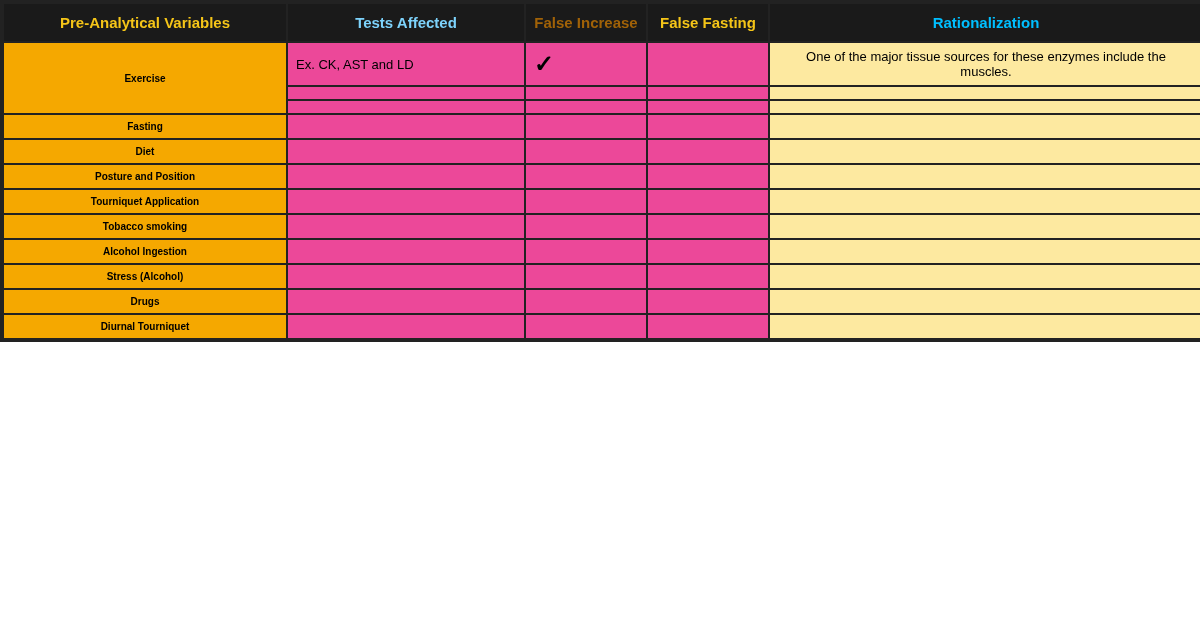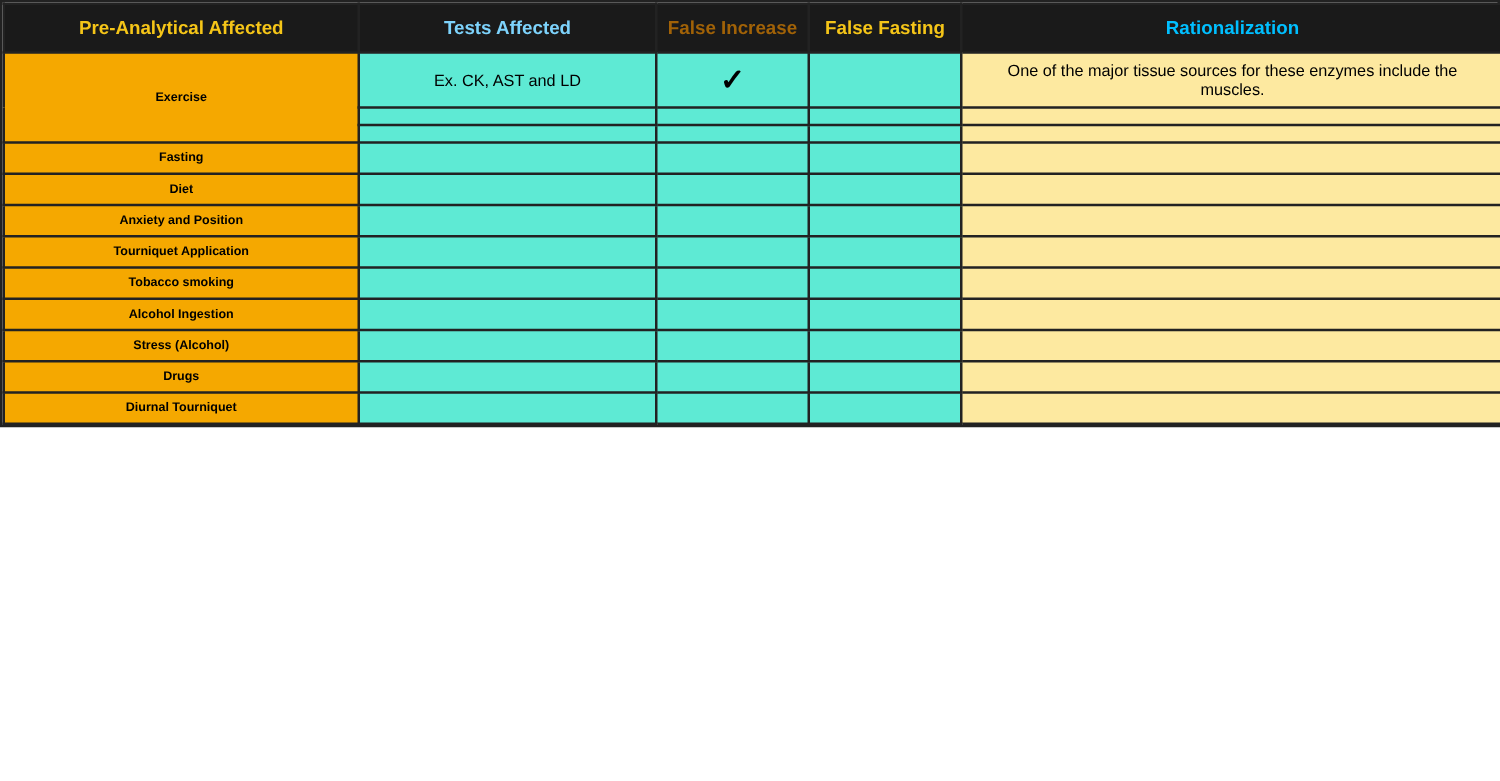--- a/index.html
+++ b/index.html
@@ -49,26 +49,25 @@
       font-weight: bold;
       font-size: 10px;
       text-align: center;
       vertical-align: middle;
       border: 2px solid #222;
       padding: 6px 8px;
     }
 
     
     td.data-cell {
-      background-color: #5eead4;
+      background-color: #ec4899;
       border: 2px solid #222;
       padding: 6px 8px;
       vertical-align: middle;
       font-size: 13px;
-      text-align: center;
     }
 
     td.rat-cell {
       background-color: #fde9a0;
       border: 2px solid #222;
       padding: 6px 12px;
       vertical-align: middle;
       font-size: 13px;
       text-align: center;
     }
@@ -85,21 +84,21 @@
   <table>
     <colgroup>
       <col class="col-var">
       <col class="col-test">
       <col class="col-fi">
       <col class="col-fd">
       <col class="col-rat">
     </colgroup>
     <thead>
       <tr>
-        <th>Pre-Analytical Affected</th>
+        <th>Pre-Analytical Variables</th>
         <th style="color:#7dd3fc;">Tests Affected</th>
         <th style="color:#a16207;">False Increase</th>
         <th>False Fasting</th>
         <th style="color:#00bfff;">Rationalization</th>
       </tr>
     </thead>
     <tbody id="table-body">
     <tr>
           <td class="var-cell" rowspan="3">Exercise</td>
           <td class="data-cell">Ex. CK, AST and LD</td>
@@ -127,21 +126,21 @@
           <td class="rat-cell"></td>
         </tr>
         <tr>
           <td class="var-cell" rowspan="1">Diet</td>
           <td class="data-cell"></td>
           <td class="data-cell"></td>
           <td class="data-cell"></td>
           <td class="rat-cell"></td>
         </tr>
         <tr>
-          <td class="var-cell" rowspan="1">Anxiety and Position</td>
+          <td class="var-cell" rowspan="1">Posture and Position</td>
           <td class="data-cell"></td>
           <td class="data-cell"></td>
           <td class="data-cell"></td>
           <td class="rat-cell"></td>
         </tr>
         <tr>
           <td class="var-cell" rowspan="1">Tourniquet Application</td>
           <td class="data-cell"></td>
           <td class="data-cell"></td>
           <td class="data-cell"></td>

